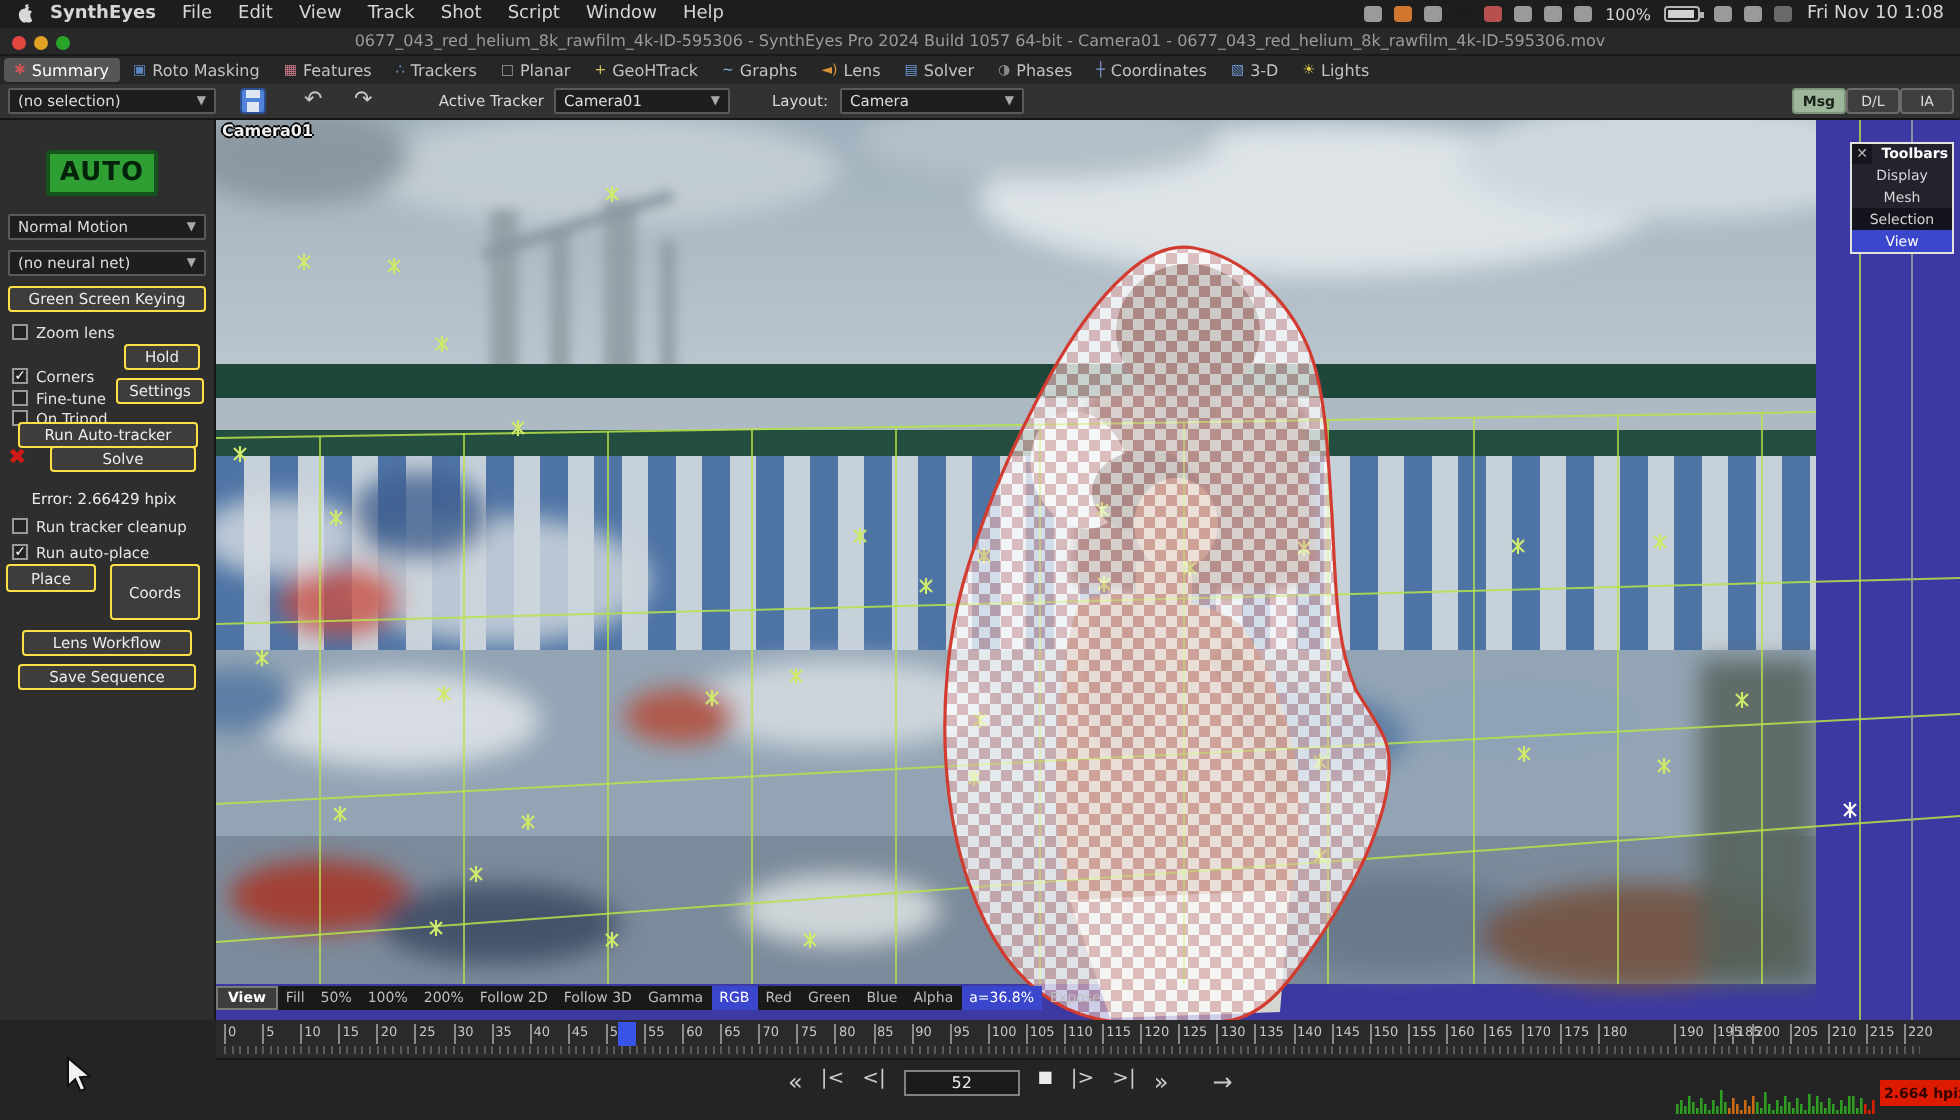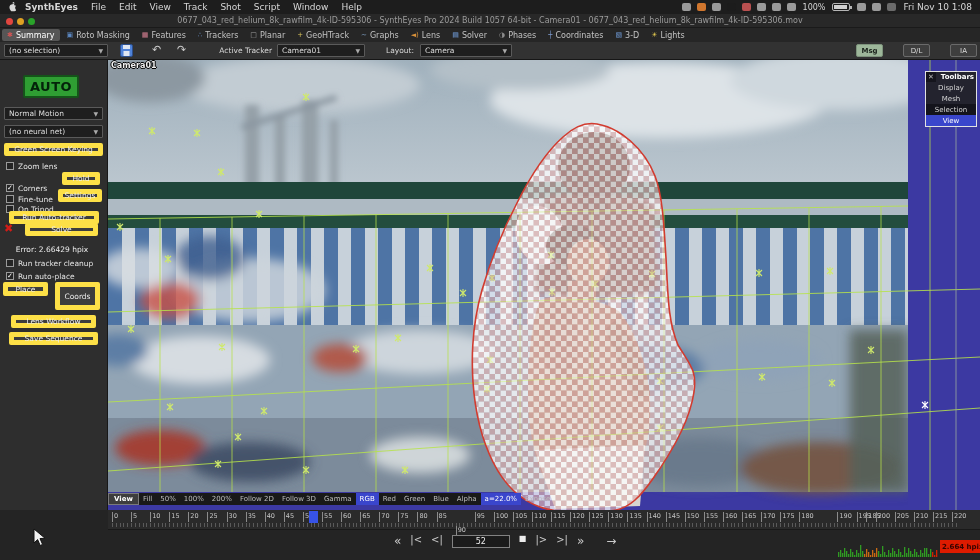--- a/index.html
+++ b/index.html
@@ -25,26 +25,26 @@
 .tabsbar{position:absolute;top:28px;left:0;width:100%;height:14px;background:#262626;display:flex;align-items:center;gap:2px;padding-left:2px;font-size:8px}
 .tab{display:flex;align-items:center;gap:3px;height:12px;padding:0 5px;color:#c2c2c2;border-radius:2px;white-space:nowrap}
 .tab.active{background:#565656;color:#fff}
 .ticon{font-size:7px;line-height:8px}
 
 .ctrlbar{position:absolute;top:42px;left:0;width:100%;height:18px;background:#323232;border-bottom:1px solid #161616}
 .select{position:absolute;background:#1e1e1e;border:1px solid #5a5a5a;color:#ddd;font-size:7.5px;display:flex;align-items:center;padding:0 4px;height:13px;border-radius:1px}
 .select .car{margin-left:auto;font-size:6px;color:#aaa}
 .ctrl-label{position:absolute;font-size:7.5px;color:#d8d8d8;height:13px;line-height:13px}
 .uicon{position:absolute;font-size:11px;color:#c9c9c9;line-height:14px}
-#ctrl-right{position:absolute;right:3px;top:2px;display:flex;gap:20px}
+#ctrl-right{position:absolute;right:3px;top:2px;display:flex;gap:0}
 .ctrlbtn{width:27px;height:13px;background:#3e3e3e;border:1px solid #6a6a6a;font-size:7px;display:flex;align-items:center;justify-content:center;color:#ddd;border-radius:2px}
 .ctrlbtn.green{background:#9db79a;color:#19211a;border-color:#7d937c;font-weight:bold}
 
 .sidebar{position:absolute;top:60px;left:0;width:108px;bottom:0;background:#2e2e2e;border-right:1px solid #181818}
-.sbtn{position:absolute;background:#3d3d3d;border:5px solid #fde047;color:#ececec;font-size:7.5px;display:flex;align-items:center;justify-content:center;border-radius:2px;white-space:nowrap}
+.sbtn{position:absolute;background:#3d3d3d;border:1px solid #fde047;color:#ececec;font-size:7.5px;display:flex;align-items:center;justify-content:center;border-radius:2px;white-space:nowrap}
 .auto{background:#2f9e33;border:2px solid #15541a;color:#04230a;font-weight:bold;font-size:13px;letter-spacing:.5px}
 .cbrow{position:absolute;left:6px;display:flex;align-items:center;gap:4px;font-size:7.5px;color:#e4e4e4;height:10px;white-space:nowrap}
 .cb{width:8px;height:8px;border:1px solid #9a9a9a;background:#242424;font-size:7px;line-height:7px;color:#fff;text-align:center;flex:0 0 auto}
 .errtext{position:absolute;width:104px;text-align:center;font-size:7.5px;color:#ededed}
 .redx{position:absolute;color:#d31c17;font-weight:bold;font-size:11px}
 
 .viewport{position:absolute;left:108px;top:60px;width:872px;height:450px;background:#3c39a2;overflow:hidden}
 #scene{position:absolute;left:0;top:0}
 .cam-label{position:absolute;left:3px;top:1px;font-size:8px;font-weight:bold;color:#efefef;z-index:3;text-shadow:-1px 0 #000,1px 0 #000,0 -1px #000,0 1px #000}
 .tbpanel{position:absolute;right:3px;top:11px;width:52px;background:#23232e;border:1px solid #e2e2e2;font-size:7px;z-index:6}
@@ -432,21 +432,21 @@
       <span class="vb-item">100%</span>
       <span class="vb-item">200%</span>
       <span class="vb-item">Follow 2D</span>
       <span class="vb-item">Follow 3D</span>
       <span class="vb-item">Gamma</span>
       <span class="vb-item on">RGB</span>
       <span class="vb-item">Red</span>
       <span class="vb-item">Green</span>
       <span class="vb-item">Blue</span>
       <span class="vb-item">Alpha</span>
-      <span class="vb-item on">a=22.0%</span>
+      <span class="vb-item on">a=36.8%</span>
       <span class="vb-item">Expose</span>
     </div>
 </div>
 
 <div class="bottombar">
   <div class="ruler" id="ruler">
     <div class="minor"></div>
     <div class="framebox" id="framebox" style="left: 200.546px;"></div>
   <span class="rlabel" style="left: 4px;">0</span>
       <span class="rlabel" style="left: 23.091px;">5</span>
@@ -459,21 +459,21 @@
       <span class="rlabel" style="left: 156.728px;">40</span>
       <span class="rlabel" style="left: 175.819px;">45</span>
       <span class="rlabel" style="left: 194.91px;">50</span>
       <span class="rlabel" style="left: 214.001px;">55</span>
       <span class="rlabel" style="left: 233.092px;">60</span>
       <span class="rlabel" style="left: 252.183px;">65</span>
       <span class="rlabel" style="left: 271.274px;">70</span>
       <span class="rlabel" style="left: 290.365px;">75</span>
       <span class="rlabel" style="left: 309.456px;">80</span>
       <span class="rlabel" style="left: 328.547px;">85</span>
-      <span class="rlabel" style="left: 347.638px; margin-top: 14px;">90</span>
+      <span class="rlabel" style="left: 347.638px;">90</span>
       <span class="rlabel" style="left: 366.729px;">95</span>
       <span class="rlabel" style="left: 385.82px;">100</span>
       <span class="rlabel" style="left: 404.911px;">105</span>
       <span class="rlabel" style="left: 424.002px;">110</span>
       <span class="rlabel" style="left: 443.093px;">115</span>
       <span class="rlabel" style="left: 462.184px;">120</span>
       <span class="rlabel" style="left: 481.275px;">125</span>
       <span class="rlabel" style="left: 500.366px;">130</span>
       <span class="rlabel" style="left: 519.457px;">135</span>
       <span class="rlabel" style="left: 538.548px;">140</span>

